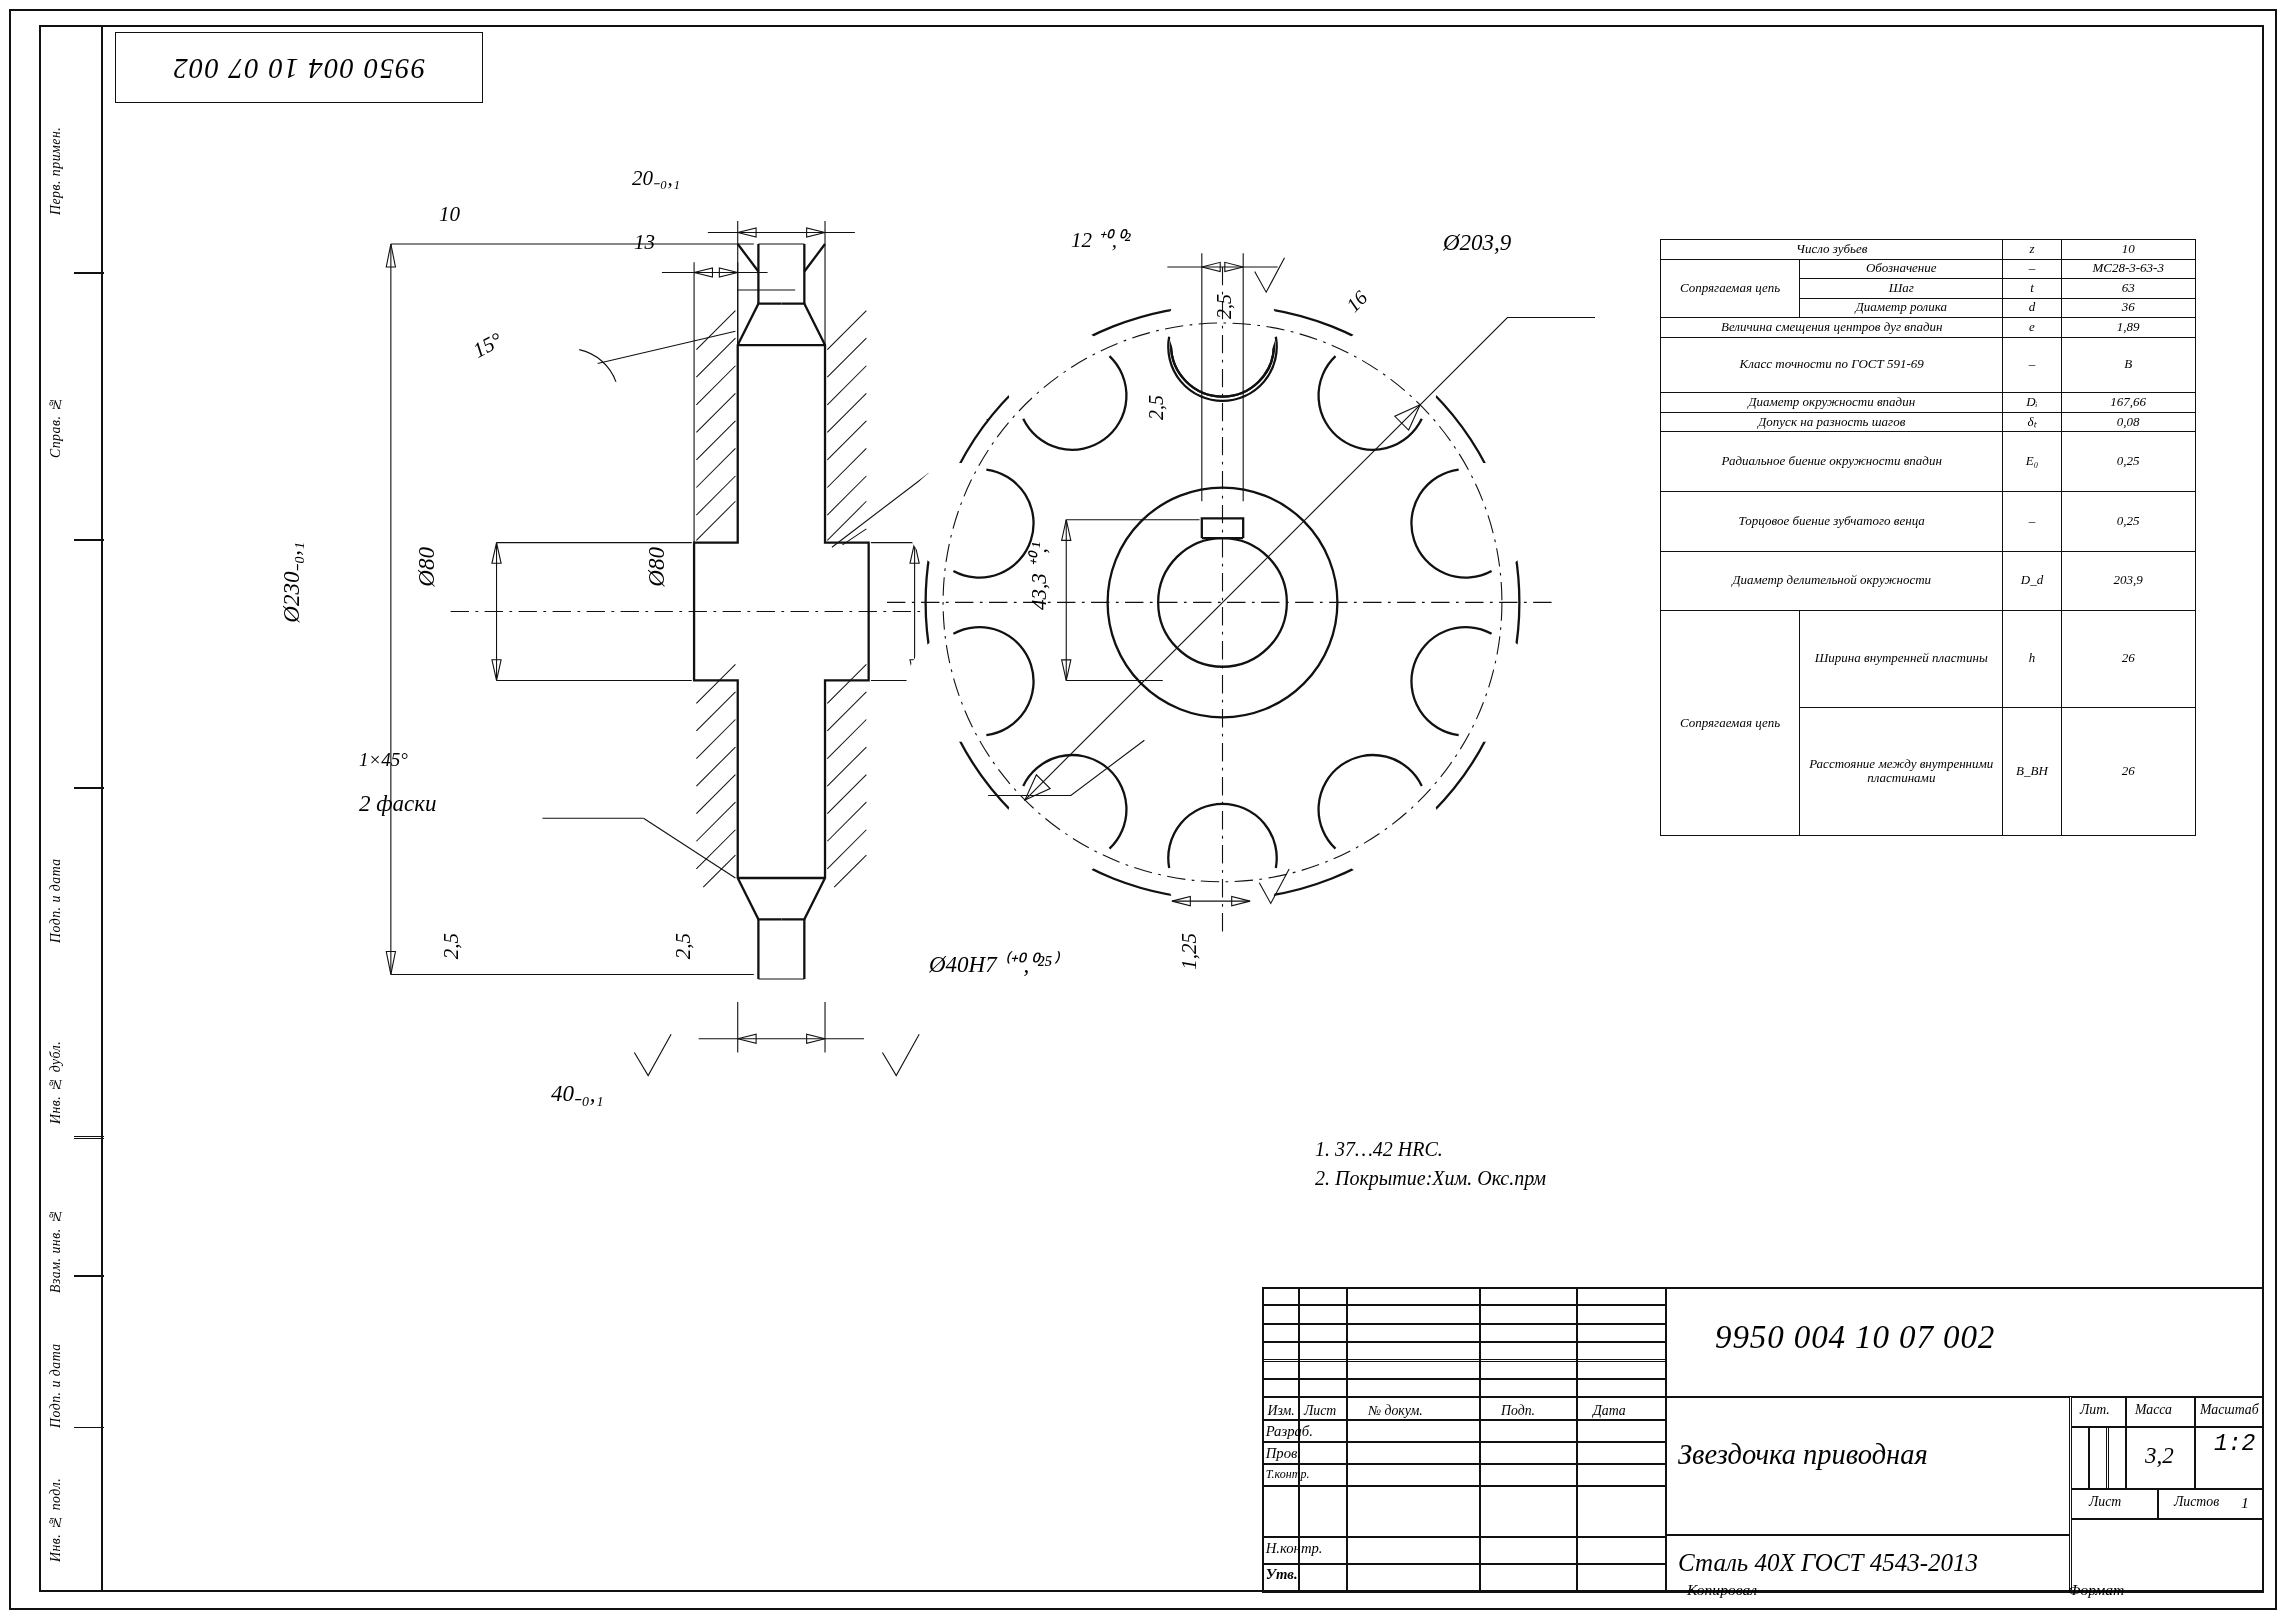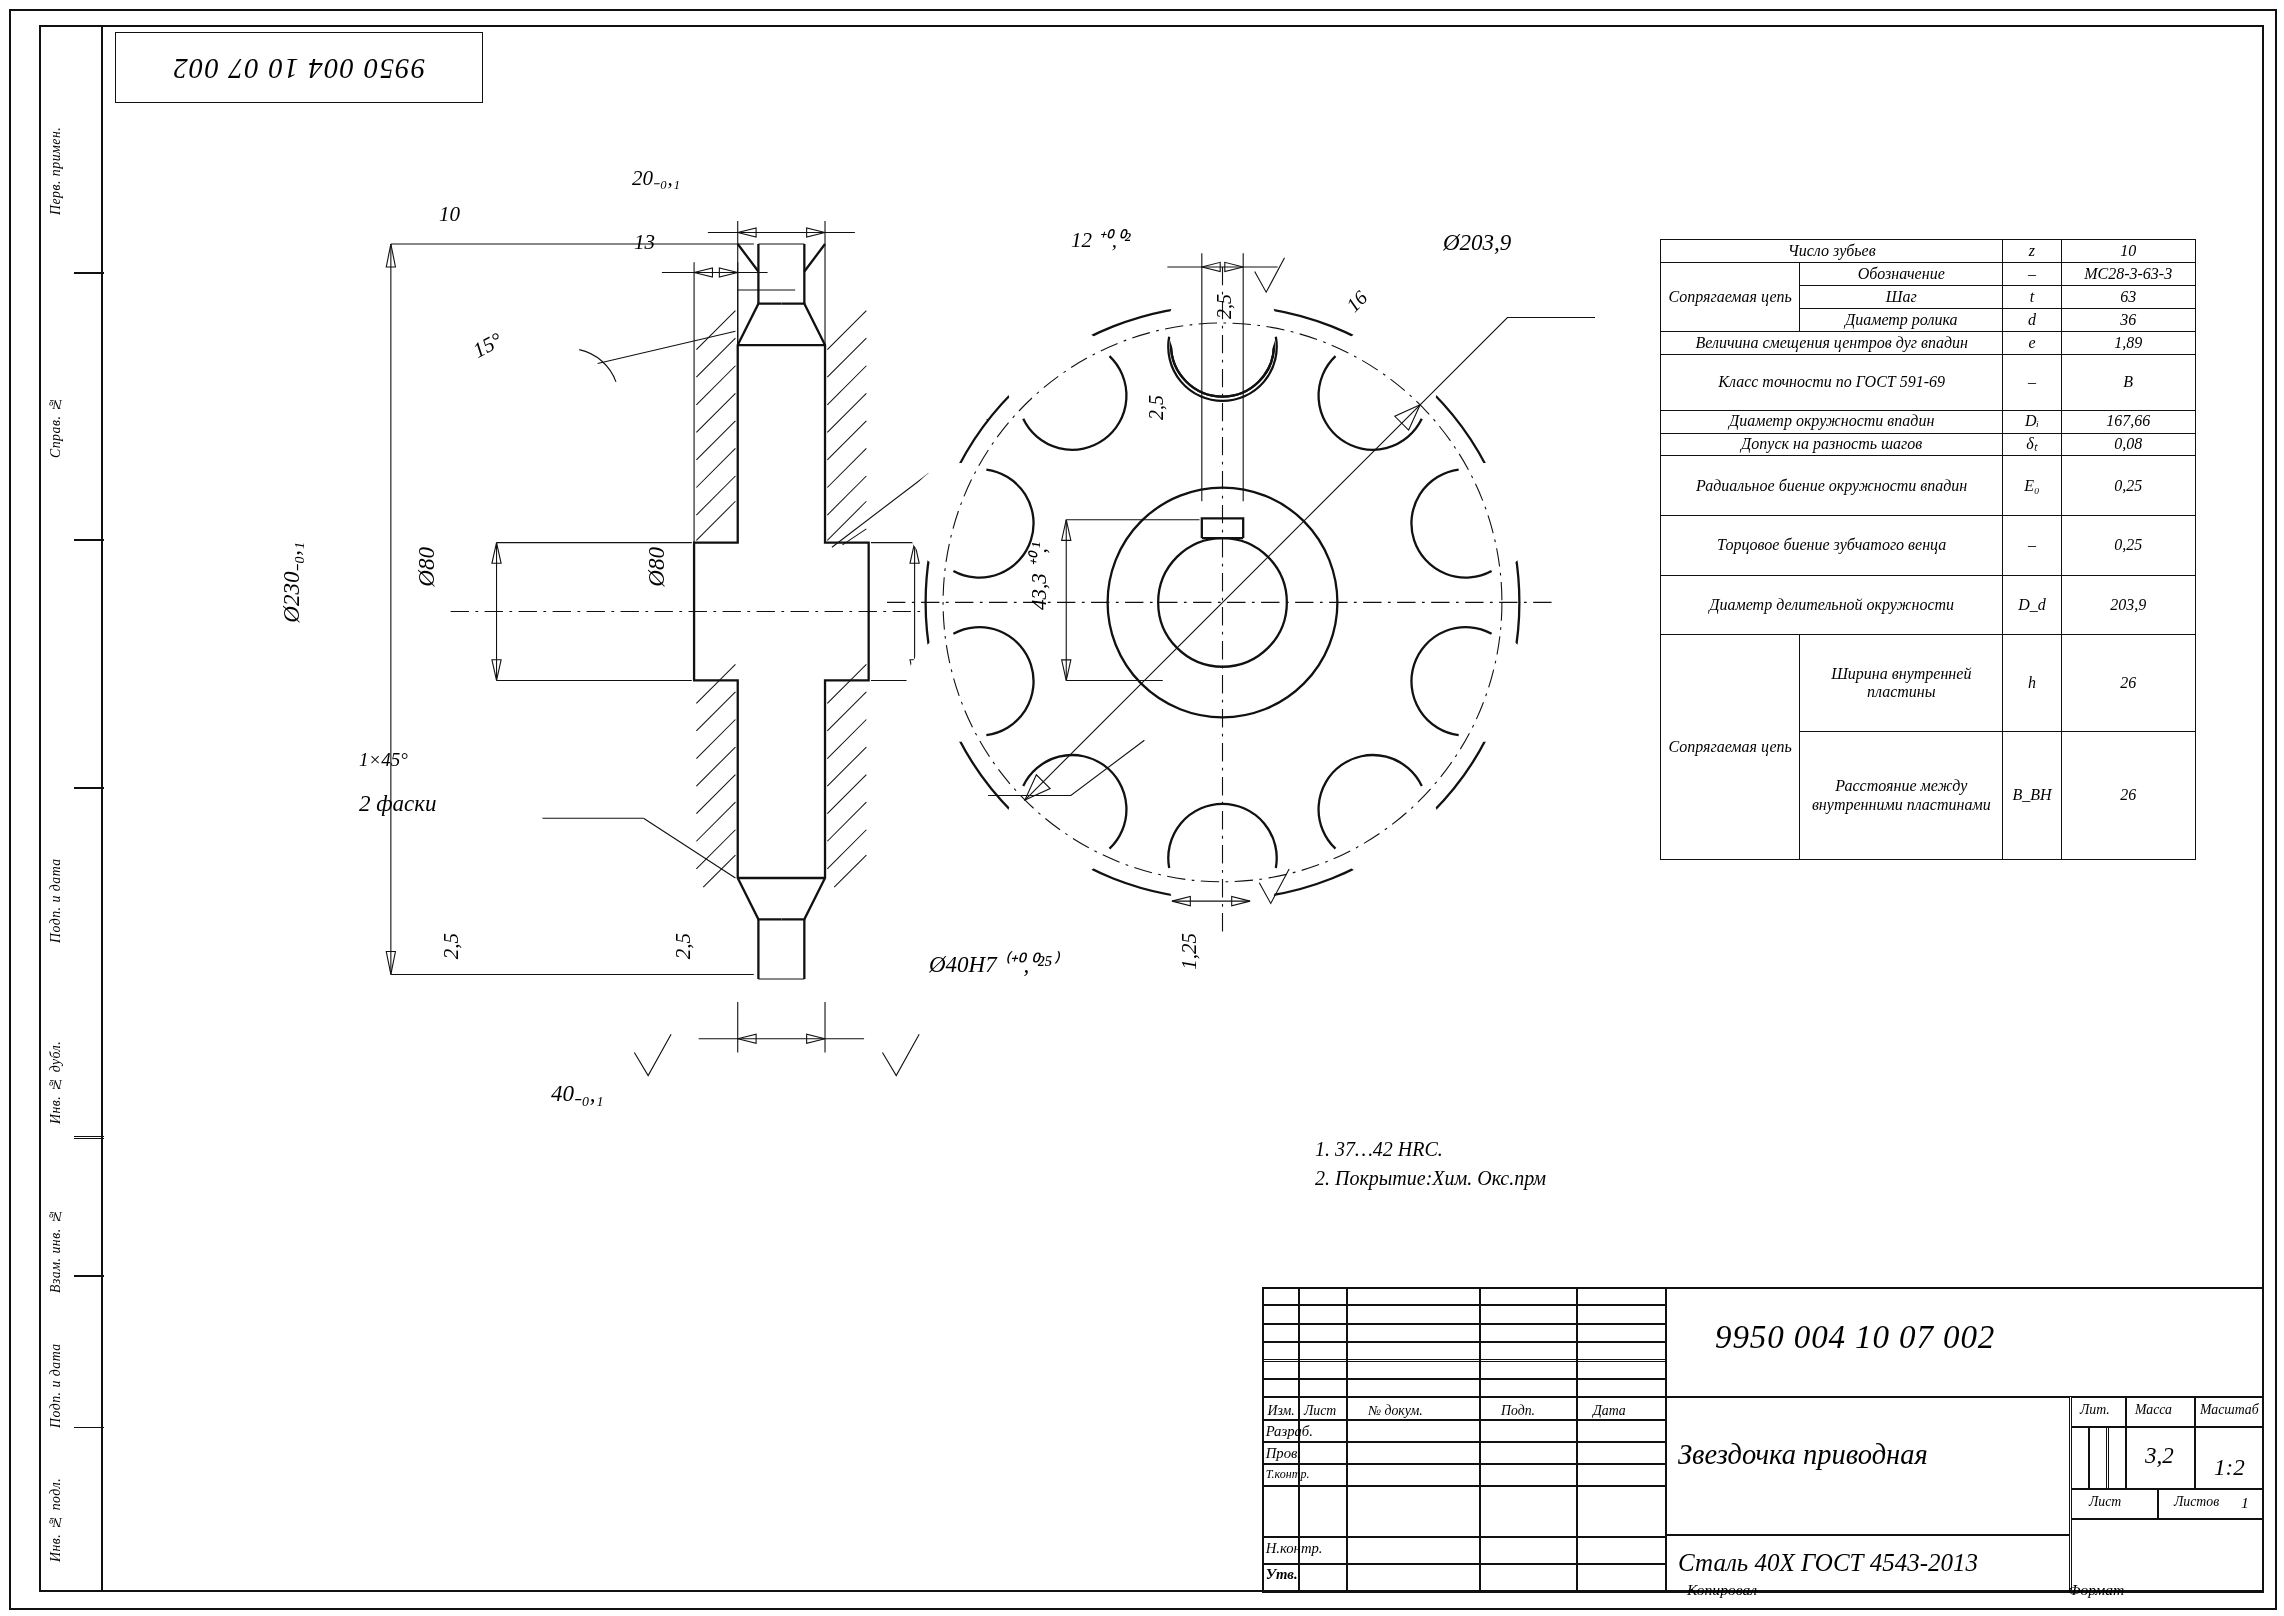--- a/index.html
+++ b/index.html
@@ -29,21 +29,21 @@
     display:flex;align-items:center;justify-content:center;
   }
   .desig-text{
     transform:rotate(180deg);
     font-size:28.5px;font-style:italic;letter-spacing:1.4px;
   }
   
   .ptable{position:absolute;left:1660px;top:239px;border-collapse:collapse;}
   .ptable td{
     border:1.4px solid #111;
-    font-size:16px;font-style:italic;
+    font-size:13px;font-style:italic;
     padding:1.8px 4.6px;text-align:center;vertical-align:middle;
     line-height:1.15;
   }
   .c-name{width:322px;}
   .c-sym{width:48px;}
   .c-val{width:124px;}
   
   .tb{position:absolute;left:1262px;top:1287px;width:1002px;height:306px;}
   .tb div.cell{position:absolute;border:1.4px solid #111;box-sizing:border-box;}
   .tb .txt{position:absolute;font-style:italic;white-space:nowrap;}
@@ -475,21 +475,21 @@
     <div class="txt" style="left:3.7px;top:279px;font-size:14.7px;font-weight:bold;">Утв.</div>
 
     <div class="txt" style="left:453px;top:32px;font-size:33px;letter-spacing:0.9px;">9950 004  10 07 002</div>
     <div class="txt" style="left:416px;top:152px;font-size:28.5px;">Звездочка приводная</div>
     <div class="txt" style="left:416px;top:262px;font-size:25px;">Сталь 40Х ГОСТ 4543-2013</div>
 
     <div class="txt" style="left:818px;top:115px;font-size:13.8px;">Лит.</div>
     <div class="txt" style="left:873px;top:115px;font-size:13.8px;">Масса</div>
     <div class="txt" style="left:938px;top:115px;font-size:13.8px;">Масштаб</div>
     <div class="txt" style="left:883px;top:156px;font-size:23px;">3,2</div>
-    <div class="txt" style="left:952px;top:168px;font-size:23px;">1:2</div>
+    <div class="txt" style="left:952px;top:144px;font-size:23px;font-family:Liberation Mono, monospace;">1:2</div>
     <div class="txt" style="left:827px;top:207px;font-size:13.8px;">Лист</div>
     <div class="txt" style="left:912px;top:207px;font-size:13.8px;">Листов</div>
     <div class="txt" style="left:979px;top:207px;font-size:15.6px;">1</div>
   </div>
 
   <div class="t" style="left:1687px;top:1581px;font-size:15.6px;">Копировал</div>
   <div class="t" style="left:2068px;top:1581px;font-size:15.6px;">Формат</div>
   <div class="t" style="left:2183px;top:1643px;font-size:15.6px;margin-top:36px;">А3</div>
 
 </div>

